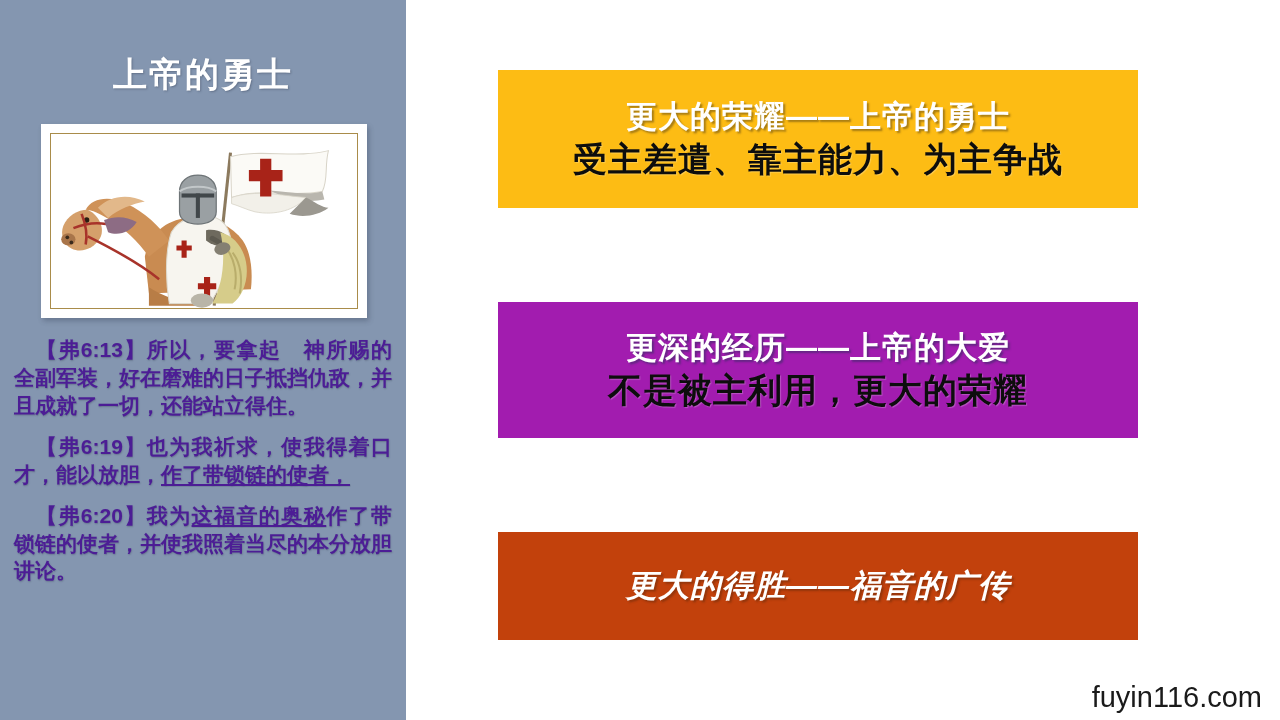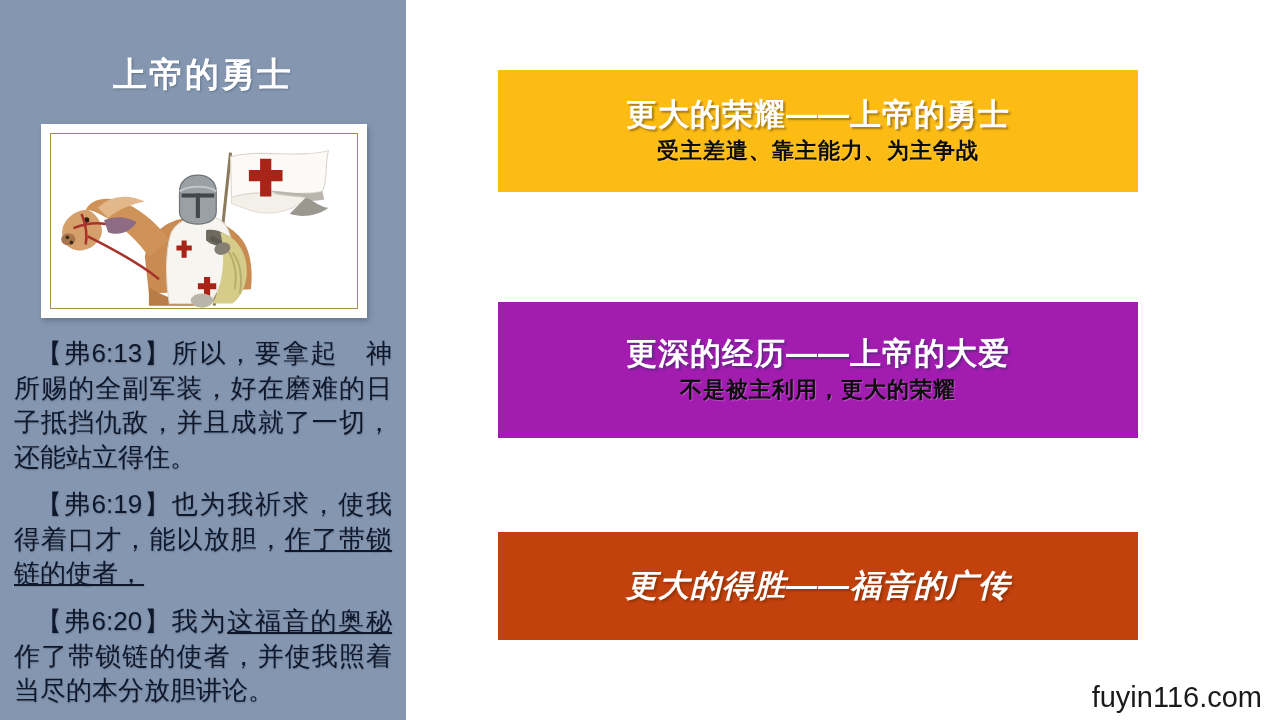--- a/index.html
+++ b/index.html
@@ -79,23 +79,23 @@
   
   #verses {
     position: absolute;
     left: 6px;
     top: 336px;
     width: 394px;
     box-sizing: border-box;
     padding: 0 8px;
   }
   .verse {
-    color: #0f172a;
-    font-size: 26px;
-    font-weight: normal;
+    color: #4c1d95;
+    font-size: 21px;
+    font-weight: bold;
     line-height: 1.33;
     text-align: justify;
     text-justify: inter-ideograph;
     text-indent: 22px;
     margin: 0 0 13px 0;
     text-shadow: 0.5px 0.5px 1.5px rgba(40,50,70,0.30);
   }
   .verse:last-child { margin-bottom: 8px; }
   .u { text-decoration: underline; text-underline-offset: 2px; }
 
@@ -103,39 +103,39 @@
   .banner {
     position: absolute;
     left: 498px;
     width: 640px;
     box-sizing: border-box;
     display: flex;
     flex-direction: column;
     align-items: center;
     justify-content: center;
   }
-  #banner-1 { top: 70px;  height: 122px; background: #fdbc14; }
+  #banner-1 { top: 70px;  height: 138px; background: #fdbc14; }
   #banner-2 { top: 302px; height: 136px; background: #a21caf; }
   #banner-3 { top: 532px; height: 108px; background: #c2410c; font-style: italic; }
 
   .banner-head {
     color: #ffffff;
     font-size: 31px;
     font-weight: bold;
     letter-spacing: 1px;
     line-height: 1.12;
     white-space: nowrap;
     text-shadow: 2px 2px 2px rgba(60,45,20,0.45);
   }
   #banner-2 .banner-head { text-shadow: 2px 2px 2px rgba(25,50,80,0.45); }
   #banner-3 .banner-head { text-shadow: 2px 2px 2px rgba(90,40,10,0.45); }
 
   .banner-sub {
     color: #0d0d0d;
-    font-size: 22px;
+    font-size: 34px;
     font-weight: bold;
     letter-spacing: 1px;
     line-height: 1.12;
     white-space: nowrap;
     margin-top: 6px;
     text-shadow: 1px 1px 1px rgba(255,255,255,0.25);
   }
 
   
   #watermark {

